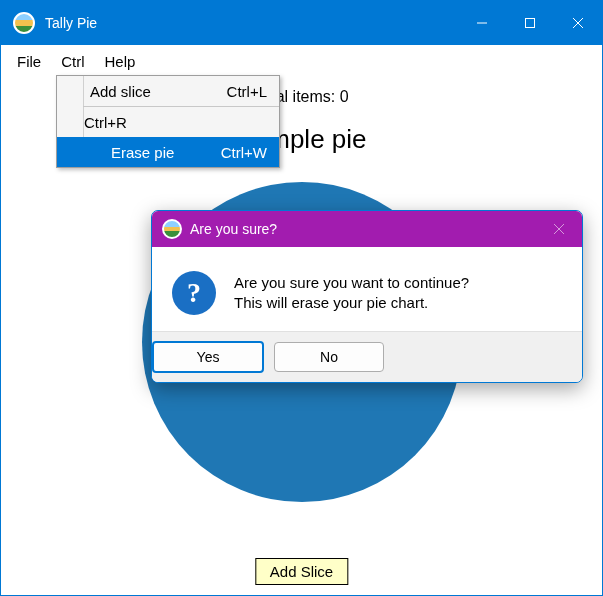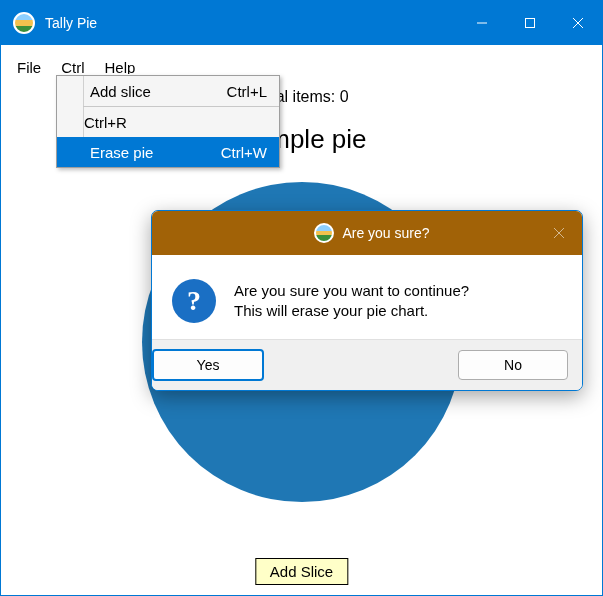--- a/index.html
+++ b/index.html
@@ -7,51 +7,51 @@
   
   .titlebar{height:44px;background:#0078d4;display:flex;align-items:center;color:#fff;position:relative;}
   .titlebar .app-icon{width:18px;height:18px;border-radius:50%;margin-left:12px;margin-right:10px;
     background:linear-gradient(to bottom,#8ed0ff 0 35%,#f2c14e 35% 65%,#3a8f3a 65% 100%);
     border:2px solid #fff;}
   .titlebar .title{font-size:14px;}
   .win-controls{position:absolute;right:0;top:0;height:100%;display:flex;}
   .win-btn{width:48px;height:100%;display:flex;align-items:center;justify-content:center;color:#fff;}
   .win-btn svg{stroke:#fff;stroke-width:1;fill:none;}
   
-  .menubar{height:28px;border-bottom:1px solid #ccc;background:#fff;display:flex;align-items:center;padding:8px 6px;font-size:15px;}
+  .menubar{height:28px;border-bottom:1px solid #ccc;background:#fff;display:flex;align-items:center;padding:2px 6px;font-size:15px;}
   .menubar .menu-item{padding:3px 10px;}
   
   .dropdown{position:absolute;left:55px;top:74px;width:222px;background:#f5f5f5;border:1px solid #9e9e9e;box-shadow:2px 2px 4px rgba(0,0,0,.25);font-size:15px;z-index:5;}
   .dropdown .row{display:flex;align-items:center;height:30px;}
   .dropdown .icon-col{width:26px;border-right:1px solid #d0d0d0;height:100%;}
   .dropdown .label{flex:1;padding-left:6px;}
   .dropdown .shortcut{padding-right:12px;color:#000;}
   .dropdown .sep{height:1px;background:#c8c8c8;margin-left:26px;}
-  .dropdown .row.hl{background:#0078d4;color:#fff;}
+  .dropdown .row.hl{background:#0078d4;color:#fff;gap:21px;}
   .dropdown .row.hl .label,.dropdown .row.hl .shortcut{color:#fff;}
   
   .content{position:absolute;left:0;right:0;top:73px;bottom:0;background:#fff;}
   .total-items{position:absolute;left:0;right:0;top:14px;text-align:center;font-size:16px;}
   .pie-title{position:absolute;left:0;right:0;top:50px;text-align:center;font-size:26px;}
   .pie-circle{position:absolute;left:50%;top:108px;width:320px;height:320px;margin-left:-160px;border-radius:50%;background:#1f77b4;}
   .add-slice-btn{position:absolute;left:50%;bottom:10px;transform:translateX(-50%);
     padding:4px 14px;border:1px solid #000;background:#ffffc8;font-size:15px;}
   
   .dialog{position:absolute;left:150px;top:209px;width:430px;border:1px solid #0078d4;border-radius:7px;
     box-shadow:0 6px 20px rgba(0,0,0,.35);overflow:hidden;background:#fff;z-index:10;}
-  .dlg-titlebar{height:44px;background:#a16207;display:flex;align-items:center;color:#fff;position:relative;justify-content:center;}
+  .dlg-titlebar{height:36px;background:#a21caf;display:flex;align-items:center;color:#fff;position:relative;}
   .dlg-titlebar .app-icon{width:16px;height:16px;border-radius:50%;margin-left:10px;margin-right:8px;
     background:linear-gradient(to bottom,#8ed0ff 0 35%,#f2c14e 35% 65%,#3a8f3a 65% 100%);
     border:2px solid #fff;}
   .dlg-close{position:absolute;right:0;top:0;width:46px;height:100%;display:flex;align-items:center;justify-content:center;opacity:.55;}
   .dlg-body{display:flex;padding:24px 20px 16px 20px;background:#fff;}
   .dlg-icon{width:44px;height:44px;border-radius:50%;background:#1a6fc4;display:flex;align-items:center;justify-content:center;margin-right:18px;flex-shrink:0;}
   .dlg-icon span{color:#fff;font-size:28px;font-weight:bold;font-family:Georgia,serif;}
   .dlg-text{font-size:15px;line-height:1.35;padding-top:2px;}
-  .dlg-buttons{background:#f0f0f0;border-top:1px solid #e0e0e0;height:50px;display:flex;align-items:center;justify-content:space-between;padding-right:14px;gap:10px;}
+  .dlg-buttons{background:#f0f0f0;border-top:1px solid #e0e0e0;height:50px;display:flex;align-items:center;justify-content:flex-start;padding-right:14px;gap:10px;}
   .dlg-btn{width:108px;height:28px;border:1px solid #adadad;border-radius:4px;background:#fdfdfd;font-size:14px;display:flex;align-items:center;justify-content:center;}
   .dlg-btn.primary{border:2px solid #0078d4;}
 </style>
 </head>
 <body>
 
 <div class="window">
 
   <div class="titlebar">
     <div class="app-icon"></div>

